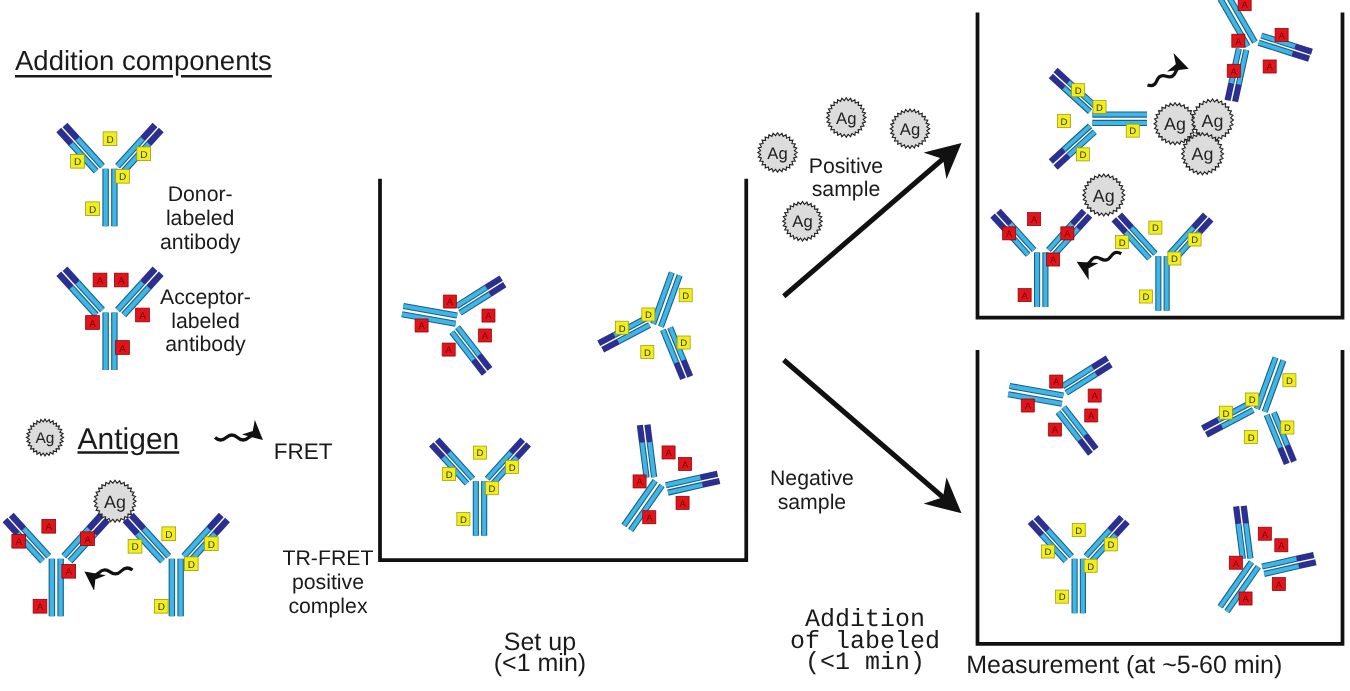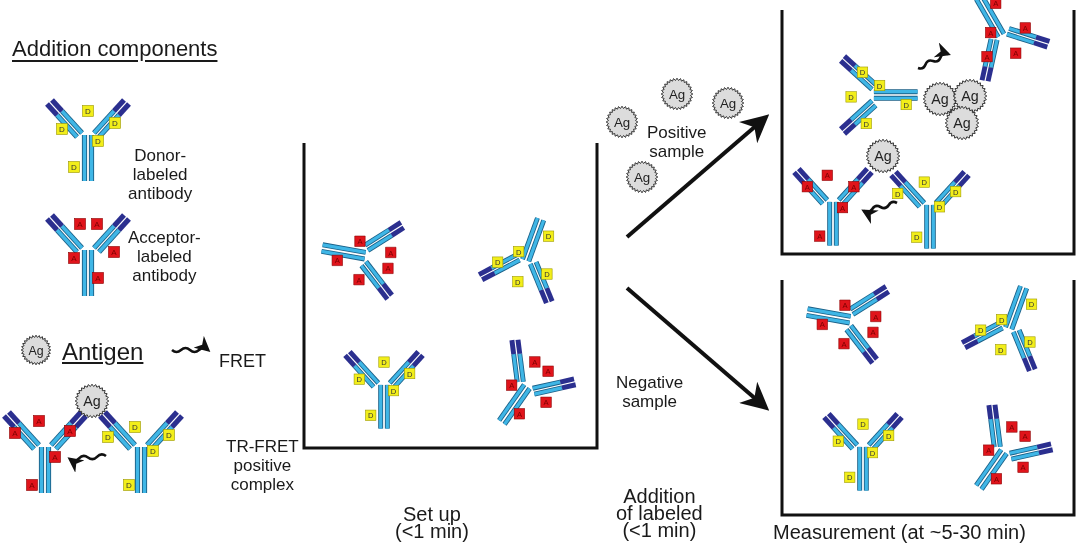--- a/index.html
+++ b/index.html
@@ -712,18 +712,18 @@
 </div>
 <div class="txt lbl" style="left:616px; top:373px;">
   <div>Negative</div>
   <div>sample</div>
 </div>
 
 <div class="txt step" style="left:395px; top:506px;">
   <div>Set up</div>
   <div>(&lt;1 min)</div>
 </div>
-<div class="txt step" style="left:616px; top:488px;">
+<div class="txt step" style="left:632px; top:488px;font-family:Liberation Mono, monospace;">
   <div>Addition</div>
   <div>of labeled</div>
   <div>(&lt;1 min)</div>
 </div>
-<div class="txt step" style="left:773px; top:524px;">Measurement (at ~5-30 min)</div>
+<div class="txt step" style="left:773px; top:524px;">Measurement (at ~5-60 min)</div>
 
 </body></html>

